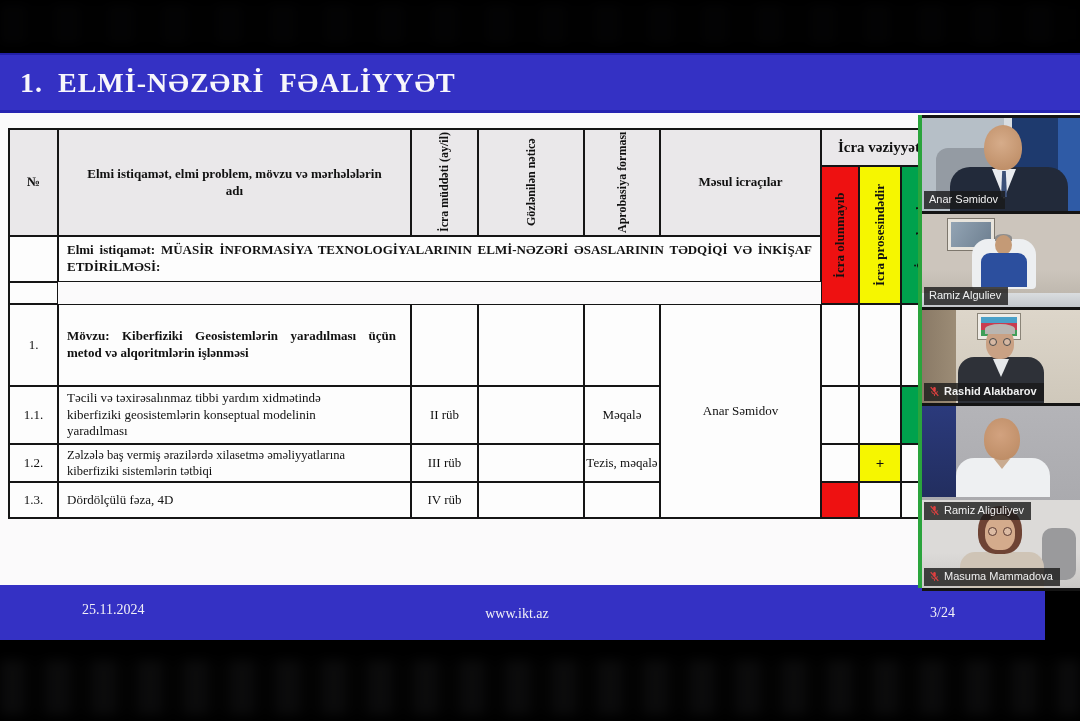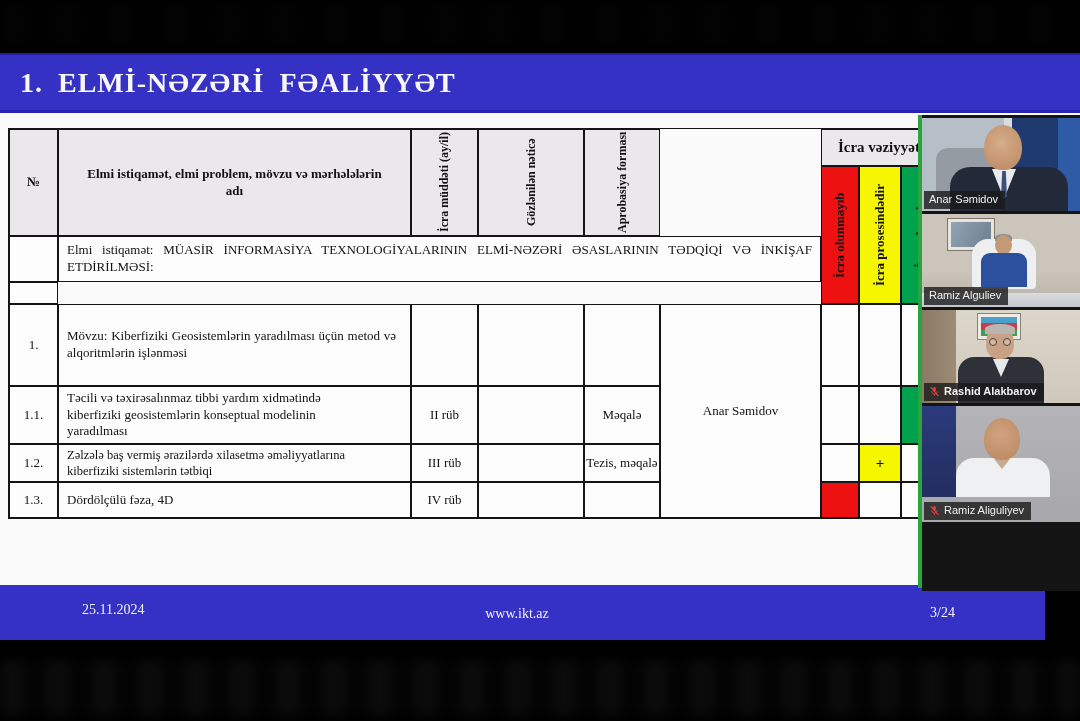--- a/index.html
+++ b/index.html
@@ -34,21 +34,21 @@
   .ztable{position:absolute;left:8px;top:128px;display:grid;
     grid-template-columns:49px 353px 67px 106px 76px 161px 38px 42px 40px;
     grid-template-rows:37px 70px 46px 22px 82px 58px 38px 36px;
     border:1px solid #151515;background:#fbfafb;}
   .tc{border:1px solid #151515;background:#fdfdfd;display:flex;align-items:center;justify-content:center;
       font-size:13px;color:#111;overflow:hidden;}
   .th{background:#eae8ea;font-weight:bold;text-align:center;line-height:1.25;}
   .vert{writing-mode:vertical-rl;transform:rotate(180deg);font-weight:bold;font-size:12px;
         line-height:1.25;text-align:center;}
   .tl{justify-content:flex-start;text-align:justify;padding:3px 8px;line-height:1.3;}
-  .bold{font-weight:normal;}
+  .bold{font-weight:bold;}
   .c-red{background:var(--status-red,#ee1111);}
   .c-yellow{background:var(--status-yellow,#f6f600);}
   .c-green{background:var(--status-green,#00a24d);}
   .mark{font-weight:bold;font-size:15px;}
 
   
   .share-border{position:absolute;left:918px;top:115px;width:4px;height:473px;background:var(--share-green,#2aa43c);}
   .video-strip{position:absolute;left:922px;top:115px;width:158px;height:476px;background:#141414;}
   .tile{position:absolute;left:0;width:158px;background:#333;overflow:hidden;}
   .tile.active{outline:2px solid #9cb23b;outline-offset:-2px;}
@@ -119,20 +119,21 @@
 
   <div class="slide-body"></div>
 
   <div class="ztable">
 
     <div class="tc th" style="grid-area:1/1/3/2">№</div>
     <div class="tc th tl" style="grid-area:1/2/3/3;justify-content:center;text-align:center;padding:4px 22px;">Elmi istiqamət, elmi problem, mövzu və mərhələlərin adı</div>
     <div class="tc th vert" style="grid-area:1/3/3/4">İcra müddəti (ay/il)</div>
     <div class="tc th vert" style="grid-area:1/4/3/5">Gözlənilən nəticə</div>
     <div class="tc th vert" style="grid-area:1/5/3/6">Aprobasiya forması</div>
+    <div class="tc th" style="grid-area:1/6/3/7">Məsul icraçılar</div>
     <div class="tc th" style="grid-area:1/7/2/10;font-size:15px;">İcra vəziyyəti</div>
     <div class="tc vert c-red" style="grid-area:2/7/5/8;font-size:13px;">İcra olunmayıb</div>
     <div class="tc vert c-yellow" style="grid-area:2/8/5/9;font-size:13px;">İcra prosesindədir</div>
     <div class="tc vert c-green" style="grid-area:2/9/5/10;font-size:13px;">İcra olunub</div>
 
     <div class="tc" style="grid-area:3/1/4/2"></div>
     <div class="tc tl bold" style="grid-area:3/2/4/7">Elmi istiqamət: MÜASİR İNFORMASİYA TEXNOLOGİYALARININ ELMİ-NƏZƏRİ ƏSASLARININ TƏDQİQİ VƏ İNKİŞAF ETDİRİLMƏSİ:</div>
     <div class="tc" style="grid-area:4/1/5/2"></div>
 
     <div class="tc" style="grid-area:5/1/6/2">1.</div>
@@ -243,15 +244,35 @@
         <svg width="11" height="11" viewBox="0 0 16 16">
           <rect x="6.2" y="1.5" width="3.6" height="7" rx="1.8" fill="#e04040"></rect>
           <path d="M3.8 7.5a4.2 4.2 0 0 0 8.4 0" fill="none" stroke="#e04040" stroke-width="1.3"></path>
           <line x1="8" y1="11.8" x2="8" y2="14.5" stroke="#e04040" stroke-width="1.3"></line>
           <line x1="2.5" y1="1.5" x2="13.5" y2="14.5" stroke="#e04040" stroke-width="1.7"></line>
         </svg>
         <span>Ramiz Aliguliyev</span>
       </div>
     </div>
 
+    <div class="tile" style="top:385px;height:88px;">
+      <div class="layer v5-bg"></div>
+      <div class="layer v5-chair"></div>
+      <div class="layer v5-body"></div>
+      <div class="layer v5-hair"></div>
+      <div class="layer v5-face"></div>
+      <div class="layer v5-glasses">
+          <i></i>
+          <i></i>
+        </div>
+      <div class="nlabel">
+        <svg width="11" height="11" viewBox="0 0 16 16">
+          <rect x="6.2" y="1.5" width="3.6" height="7" rx="1.8" fill="#e04040"></rect>
+          <path d="M3.8 7.5a4.2 4.2 0 0 0 8.4 0" fill="none" stroke="#e04040" stroke-width="1.3"></path>
+          <line x1="8" y1="11.8" x2="8" y2="14.5" stroke="#e04040" stroke-width="1.3"></line>
+          <line x1="2.5" y1="1.5" x2="13.5" y2="14.5" stroke="#e04040" stroke-width="1.7"></line>
+        </svg>
+        <span>Masuma Mammadova</span>
+      </div>
+    </div>
 
   </div>
 </div>
 
 </body></html>

